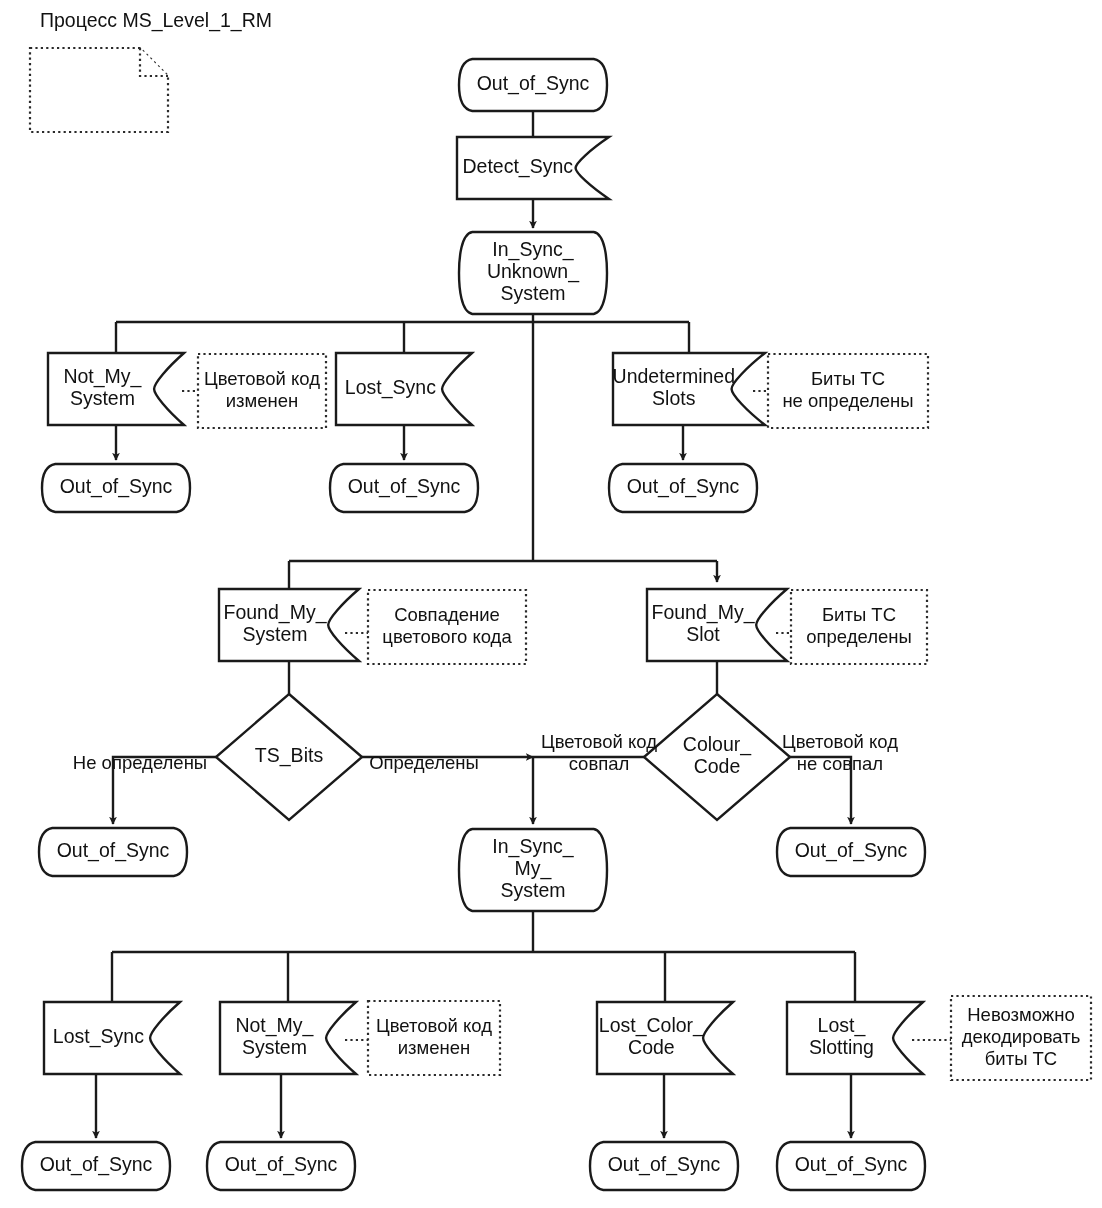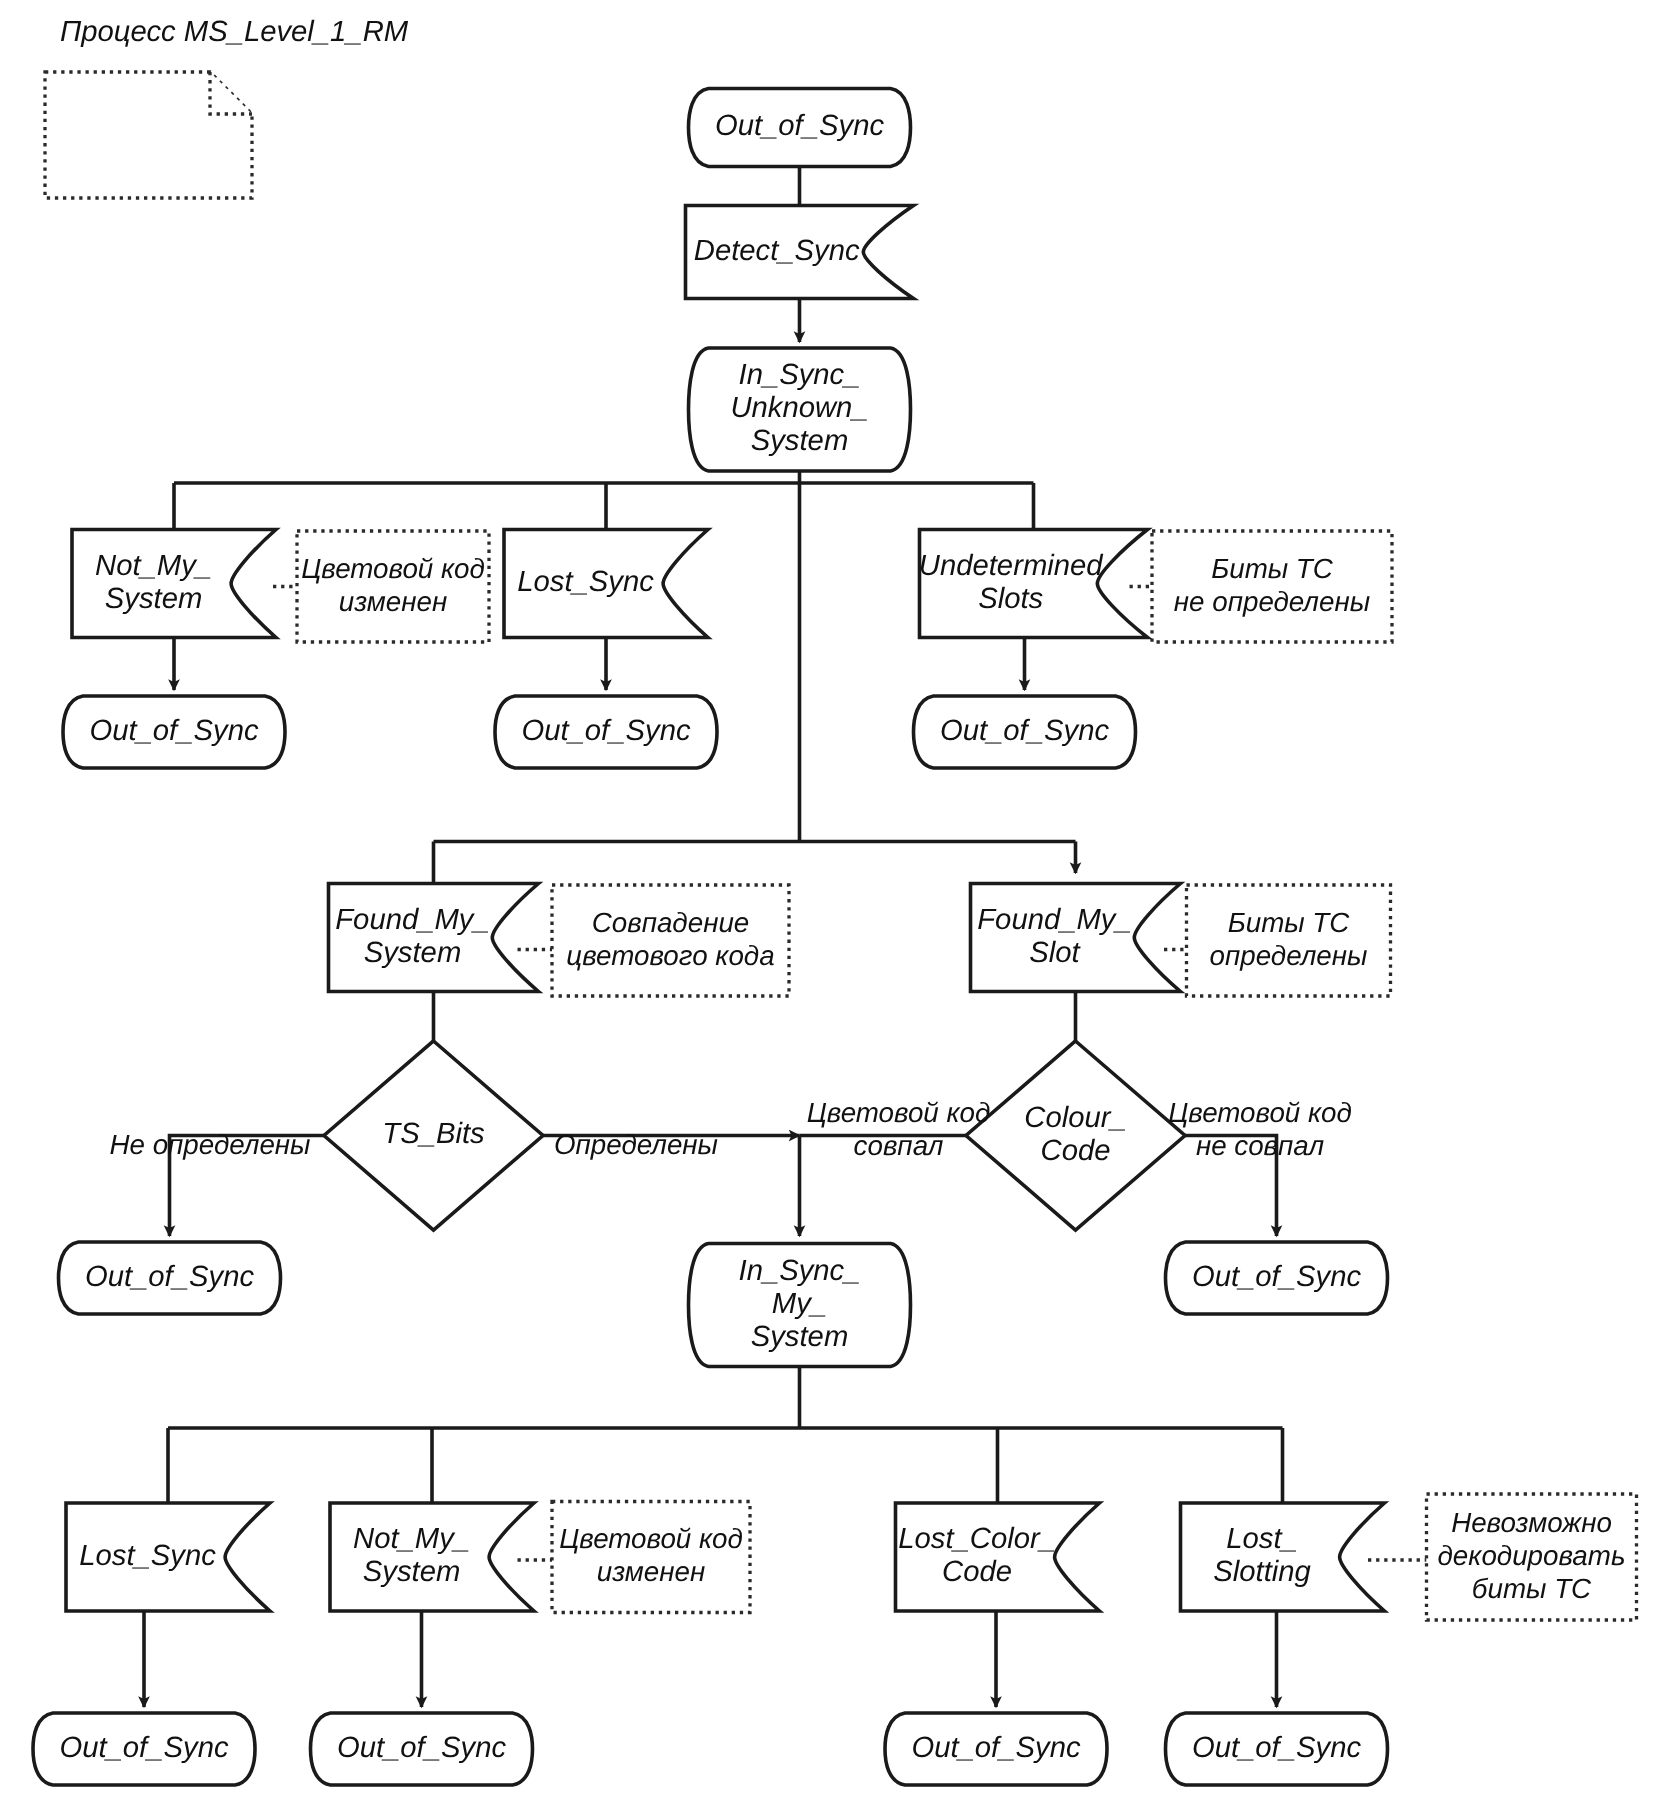--- a/index.html
+++ b/index.html
@@ -7,21 +7,20 @@
     padding: 0;
     background: #ffffff;
   }
   #canvas {
     position: relative;
     width: 1102px;
     height: 1208px;
     background: #ffffff;
     font-family: "Liberation Sans", sans-serif;
     overflow: hidden;
-    font-style: italic;
   }
   svg.layer {
     position: absolute;
     left: 0;
     top: 0;
     width: 1102px;
     height: 1208px;
   }
   .shape-stroke {
     fill: #ffffff;

